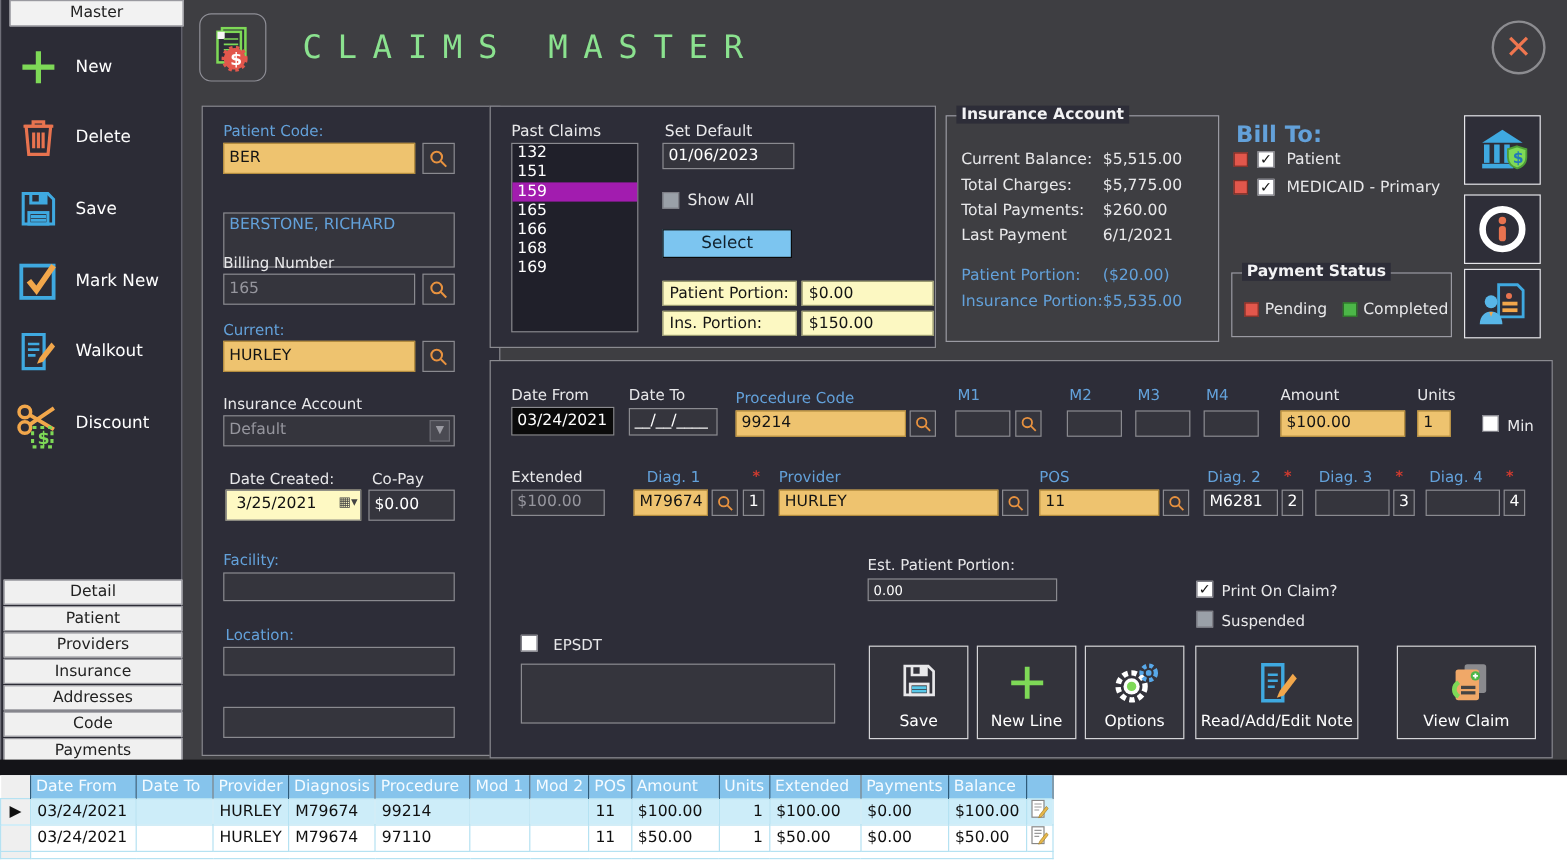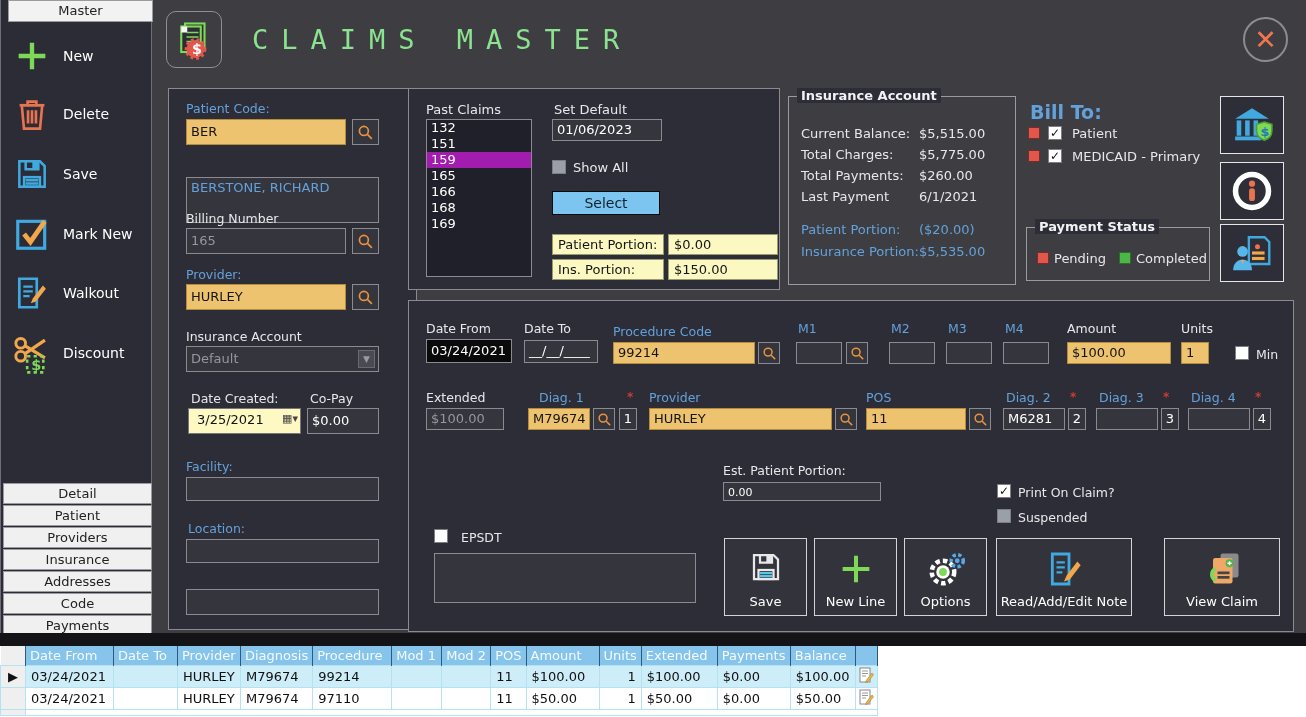--- a/index.html
+++ b/index.html
@@ -171,21 +171,21 @@
 
     <div class="abs lbl-w" style="left:17px; top:122px;">Billing Number</div>
     <div class="abs fld dis" style="left:17px; top:139px; width:160px; height:26px; line-height:20px;">165</div>
     <div class="abs mag" style="left:183px; top:139px; width:27px; height:26px;">
       <svg width="17" height="17" viewBox="0 0 16 16" fill="none" stroke="#e8923f" stroke-width="1.6">
           <circle cx="6.5" cy="6.5" r="4.2"></circle>
           <path d="M9.8 9.8 L14 14"></path>
         </svg>
     </div>
 
-    <div class="abs lbl-b" style="left:17px; top:178px;">Provider:</div>
+    <div class="abs lbl-b" style="left:17px; top:178px;">Current:</div>
     <div class="abs fld-tan" style="left:17px; top:195px; width:160px; height:26px; line-height:20px;">HURLEY</div>
     <div class="abs mag" style="left:183px; top:195px; width:27px; height:26px;">
       <svg width="17" height="17" viewBox="0 0 16 16" fill="none" stroke="#e8923f" stroke-width="1.6">
           <circle cx="6.5" cy="6.5" r="4.2"></circle>
           <path d="M9.8 9.8 L14 14"></path>
         </svg>
     </div>
 
     <div class="abs lbl-w" style="left:17px; top:240px;">Insurance Account</div>
     <div class="abs fld dis" style="left:17px; top:257px; width:193px; height:26px; line-height:20px;">

